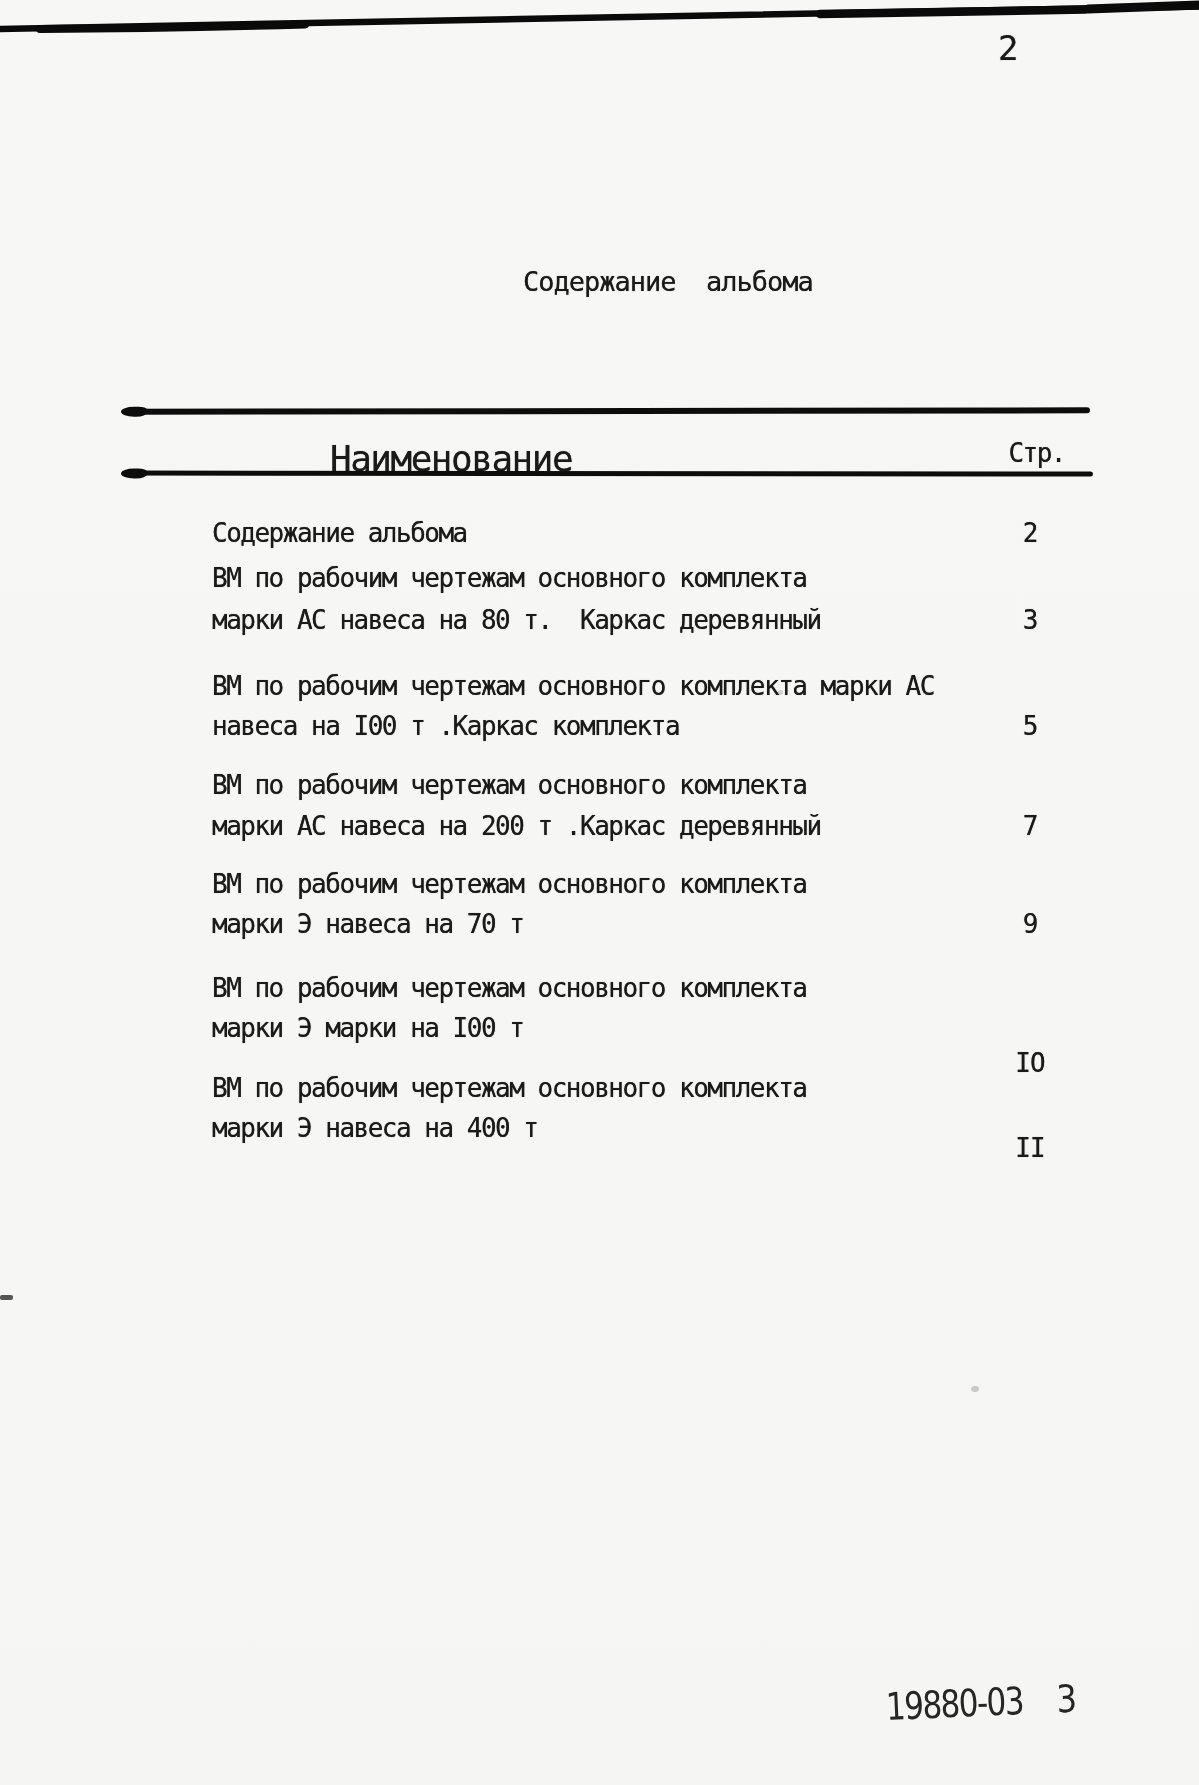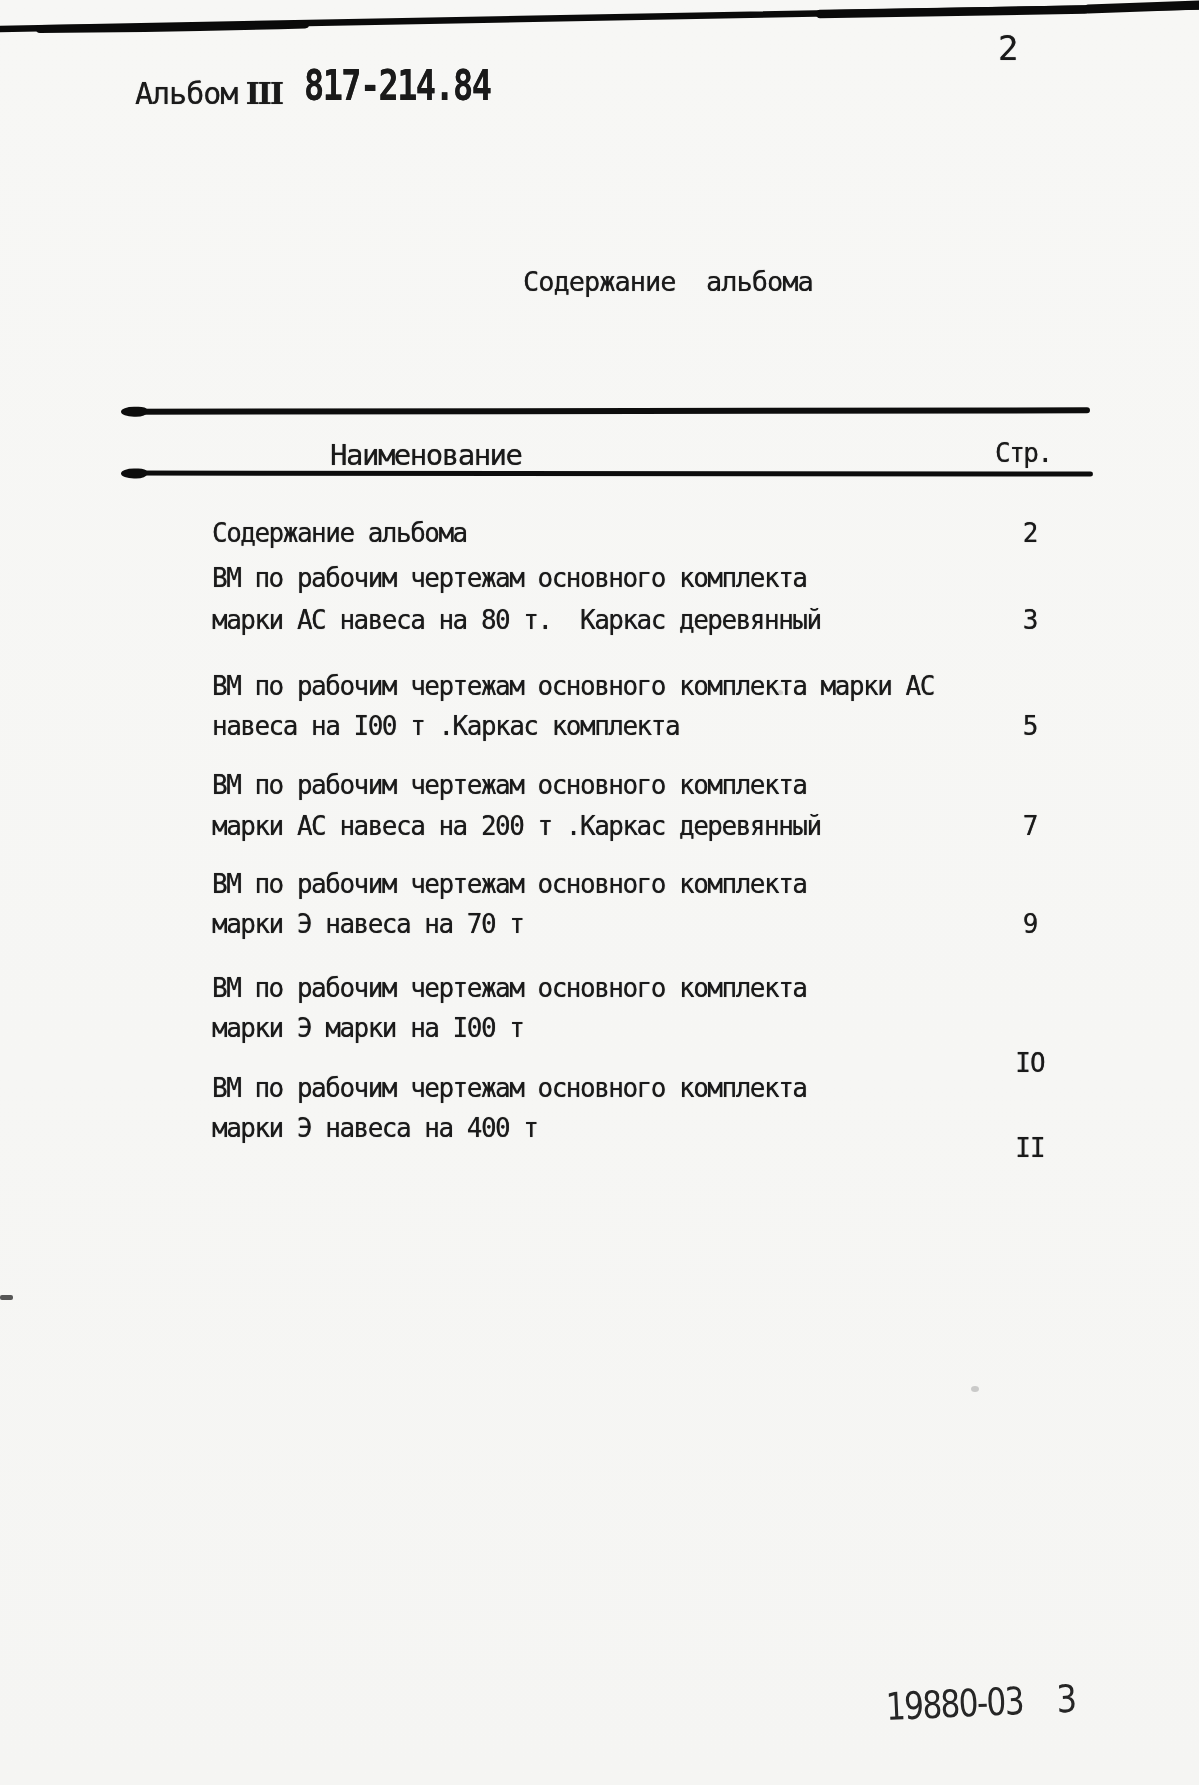--- a/index.html
+++ b/index.html
@@ -16,22 +16,22 @@
     display:inline-block;font-size:42px;font-weight:bold;letter-spacing:-2px;
     transform:scaleX(0.8) translateY(-4px);transform-origin:left center;margin-left:22px;
   }
   .corner-pagenum{top:28px;left:998px;font-size:34px;}
   .doc-title{top:266px;left:523px;font-size:27px;letter-spacing:-1px;white-space:pre;}
   .rule{position:absolute;background:#0d0d0d;border-radius:3px;}
   .rule:before{content:"";position:absolute;left:-4px;top:-2px;width:26px;height:10px;
     background:#0d0d0d;border-radius:60% 40% 50% 60%;}
   .rule-top{top:408px;left:125px;width:965px;height:6px;transform:rotate(-0.08deg);}
   .rule-mid{top:471px;left:125px;width:968px;height:5px;transform:rotate(0.06deg);}
-  .col-name{top:438px;left:330px;font-size:29px;letter-spacing:-1.5px;}
-  .col-page{top:438px;left:995px;width:70px;text-align:left;font-size:26px;letter-spacing:-1.5px;}
+  .col-name{top:438px;left:330px;font-size:36px;letter-spacing:-1.5px;}
+  .col-page{top:438px;left:995px;width:70px;text-align:right;font-size:26px;letter-spacing:-1.5px;}
   .line{position:absolute;left:212px;font-size:26px;letter-spacing:-1.5px;white-space:pre;
     color:#1a1a1a;text-shadow:0 0 0.7px rgba(10,10,10,0.75);}
   .pagecol{position:absolute;left:995px;width:70px;text-align:center;font-size:26px;
     letter-spacing:-1px;color:#1a1a1a;text-shadow:0 0 0.7px rgba(10,10,10,0.75);white-space:pre;}
   .footer-stamp{
     position:absolute;top:1685px;left:886px;font-family:"DejaVu Sans",sans-serif;
     font-size:38px;color:#262626;transform:rotate(-2.5deg);transform-origin:left center;
     white-space:pre;
   }
   .stamp-code{display:inline-block;letter-spacing:-2px;transform:scaleX(0.82);transform-origin:left center;}
@@ -49,21 +49,20 @@
 
   <svg class="scanline" width="1199" height="46" viewBox="0 0 1199 46">
     <path d="M0,29 C150,27.5 320,23 520,19 C700,15.5 950,11 1199,6.5" stroke="#0a0a0a" stroke-width="6.5" fill="none" stroke-linecap="round"></path>
     <path d="M40,29 C120,28.5 210,27 305,24.5" stroke="#0a0a0a" stroke-width="8" fill="none" stroke-linecap="round"></path>
     <path d="M820,14 C900,12.5 985,11.5 1085,9.5" stroke="#0a0a0a" stroke-width="8.5" fill="none" stroke-linecap="round"></path>
     <path d="M1088,9 L1199,5" stroke="#0a0a0a" stroke-width="9" fill="none" stroke-linecap="round"></path>
   </svg>
 
   <div class="txt corner-pagenum">2</div>
 
-  <div class="txt album-label"><span>Альбом</span><span class="album-numeral"> <span>III</span></span><span class="album-series">817-214.84</span></div>
 
   <div class="txt doc-title">Содержание  альбома</div>
 
   <div class="rule rule-top"></div>
 
   <div class="txt col-name">Наименование</div>
   <div class="txt col-page">Стр.</div>
 
   <div class="rule rule-mid"></div>
 

